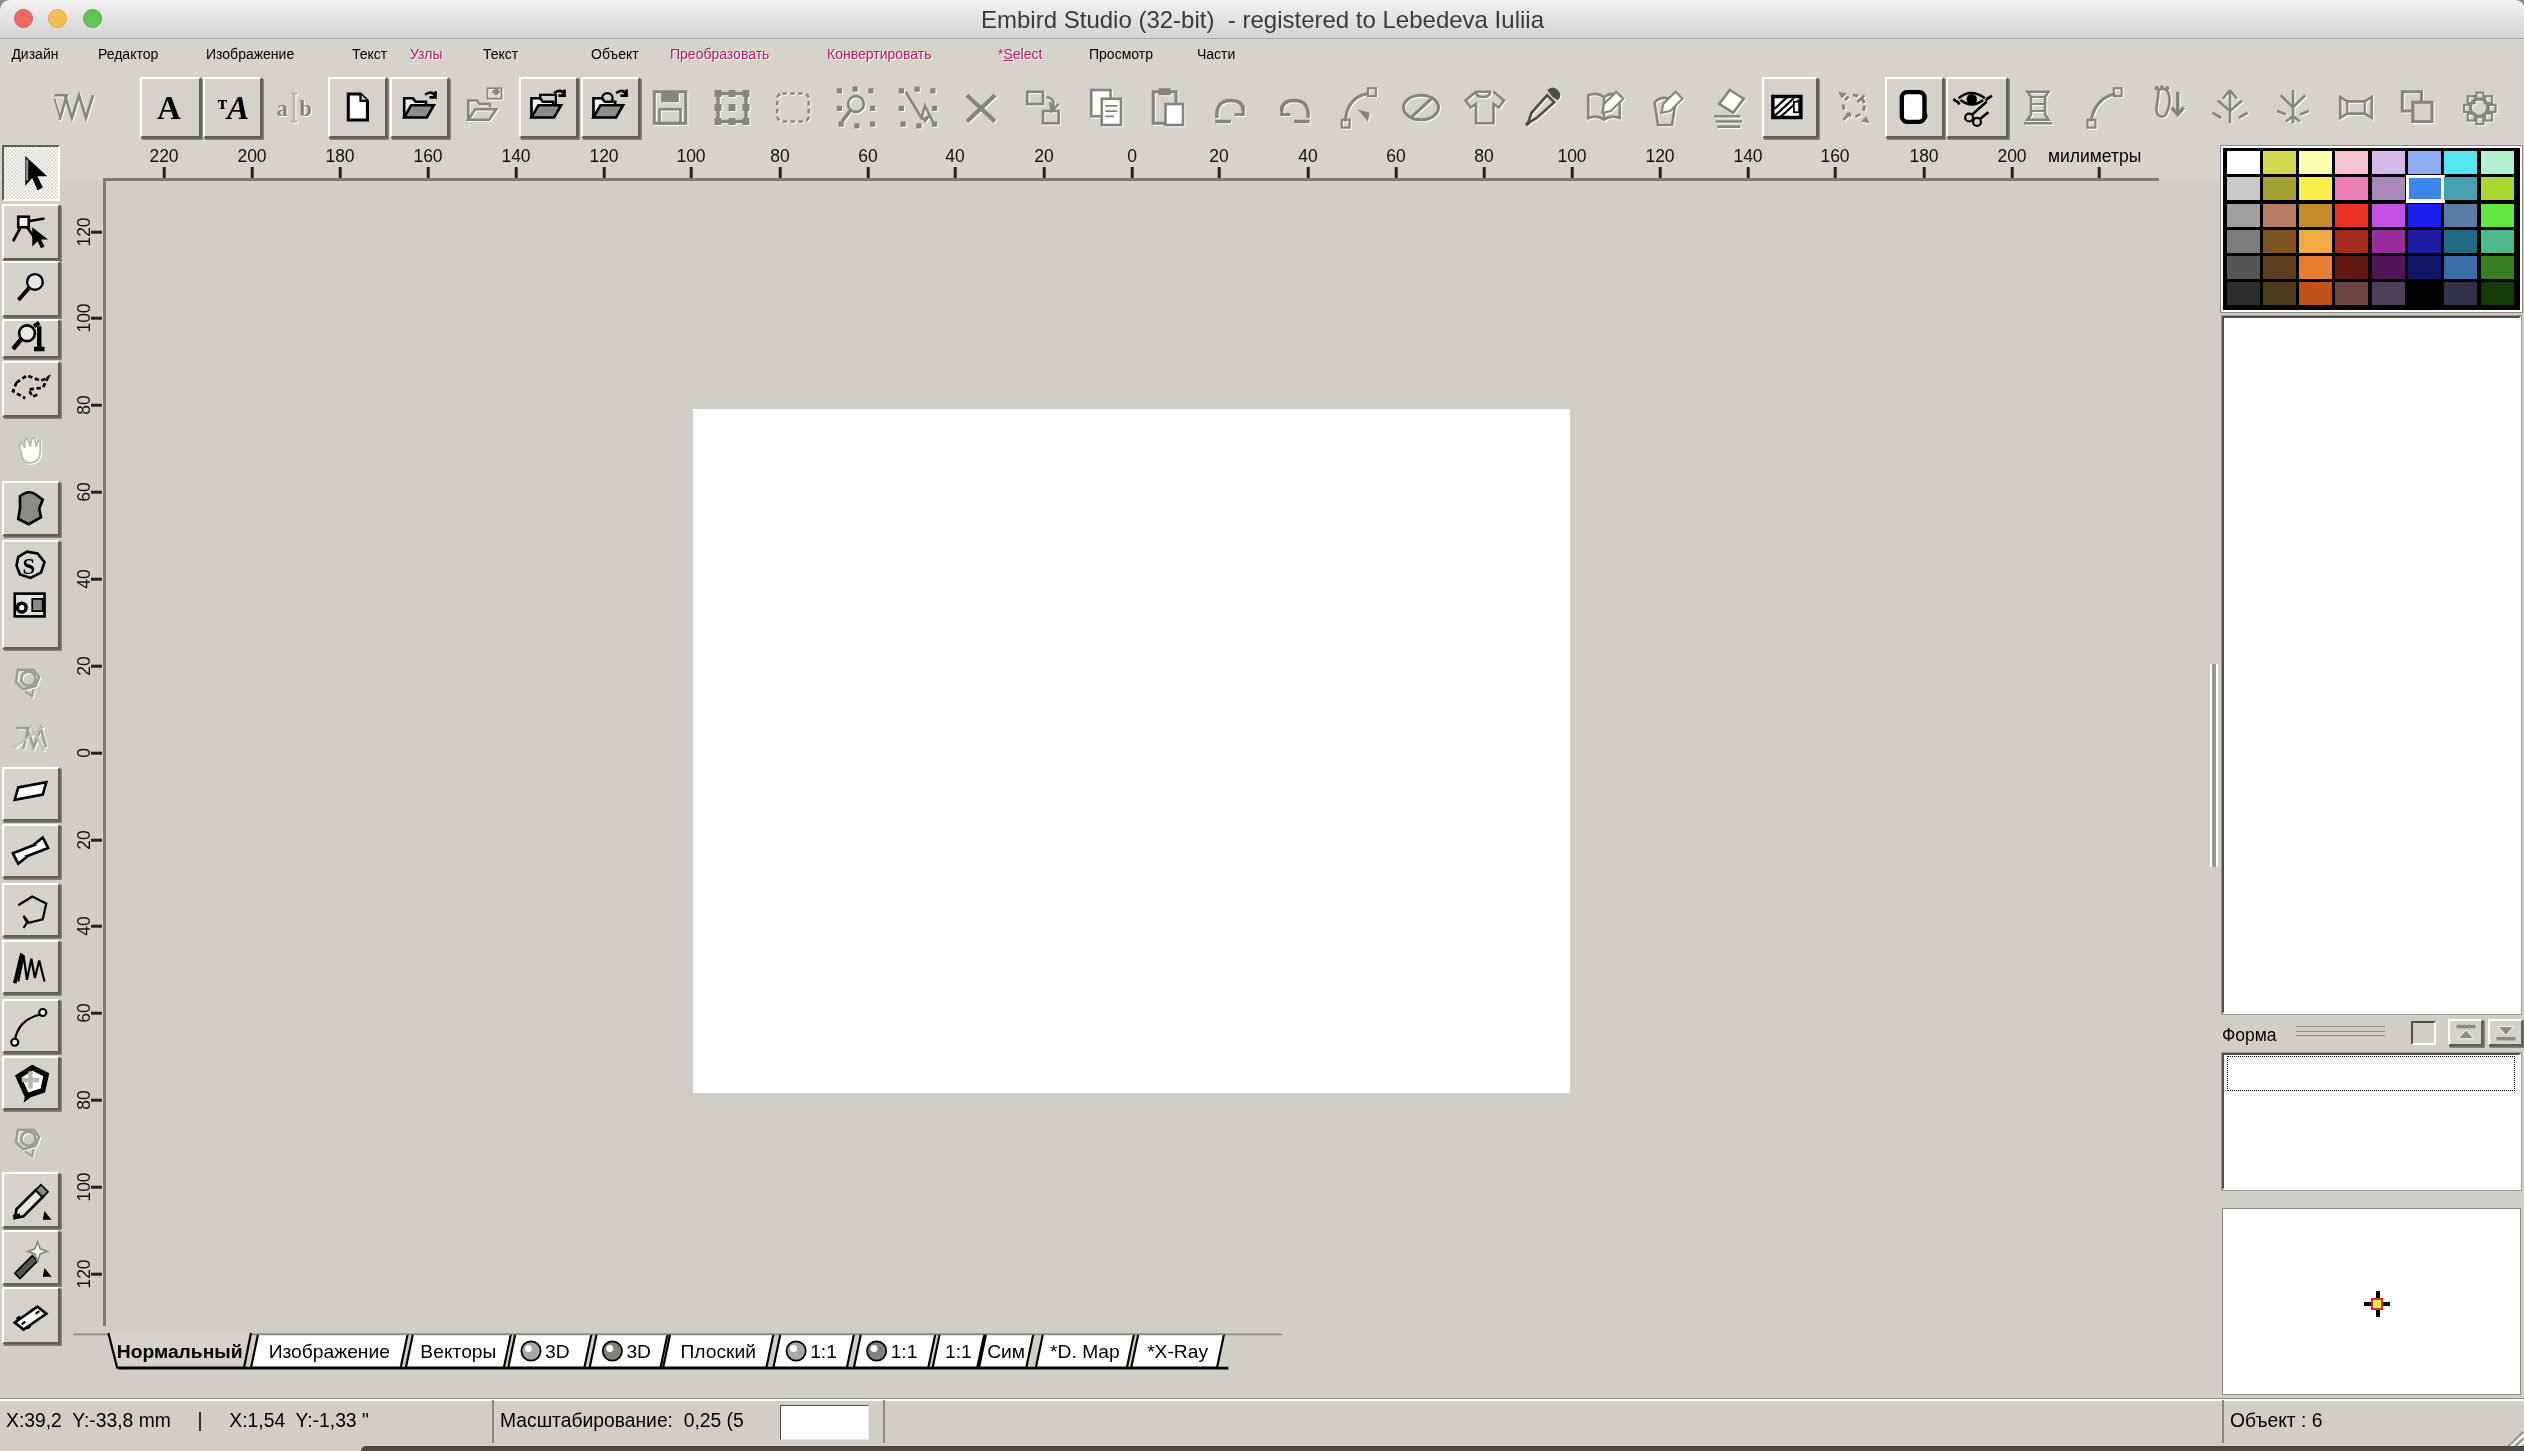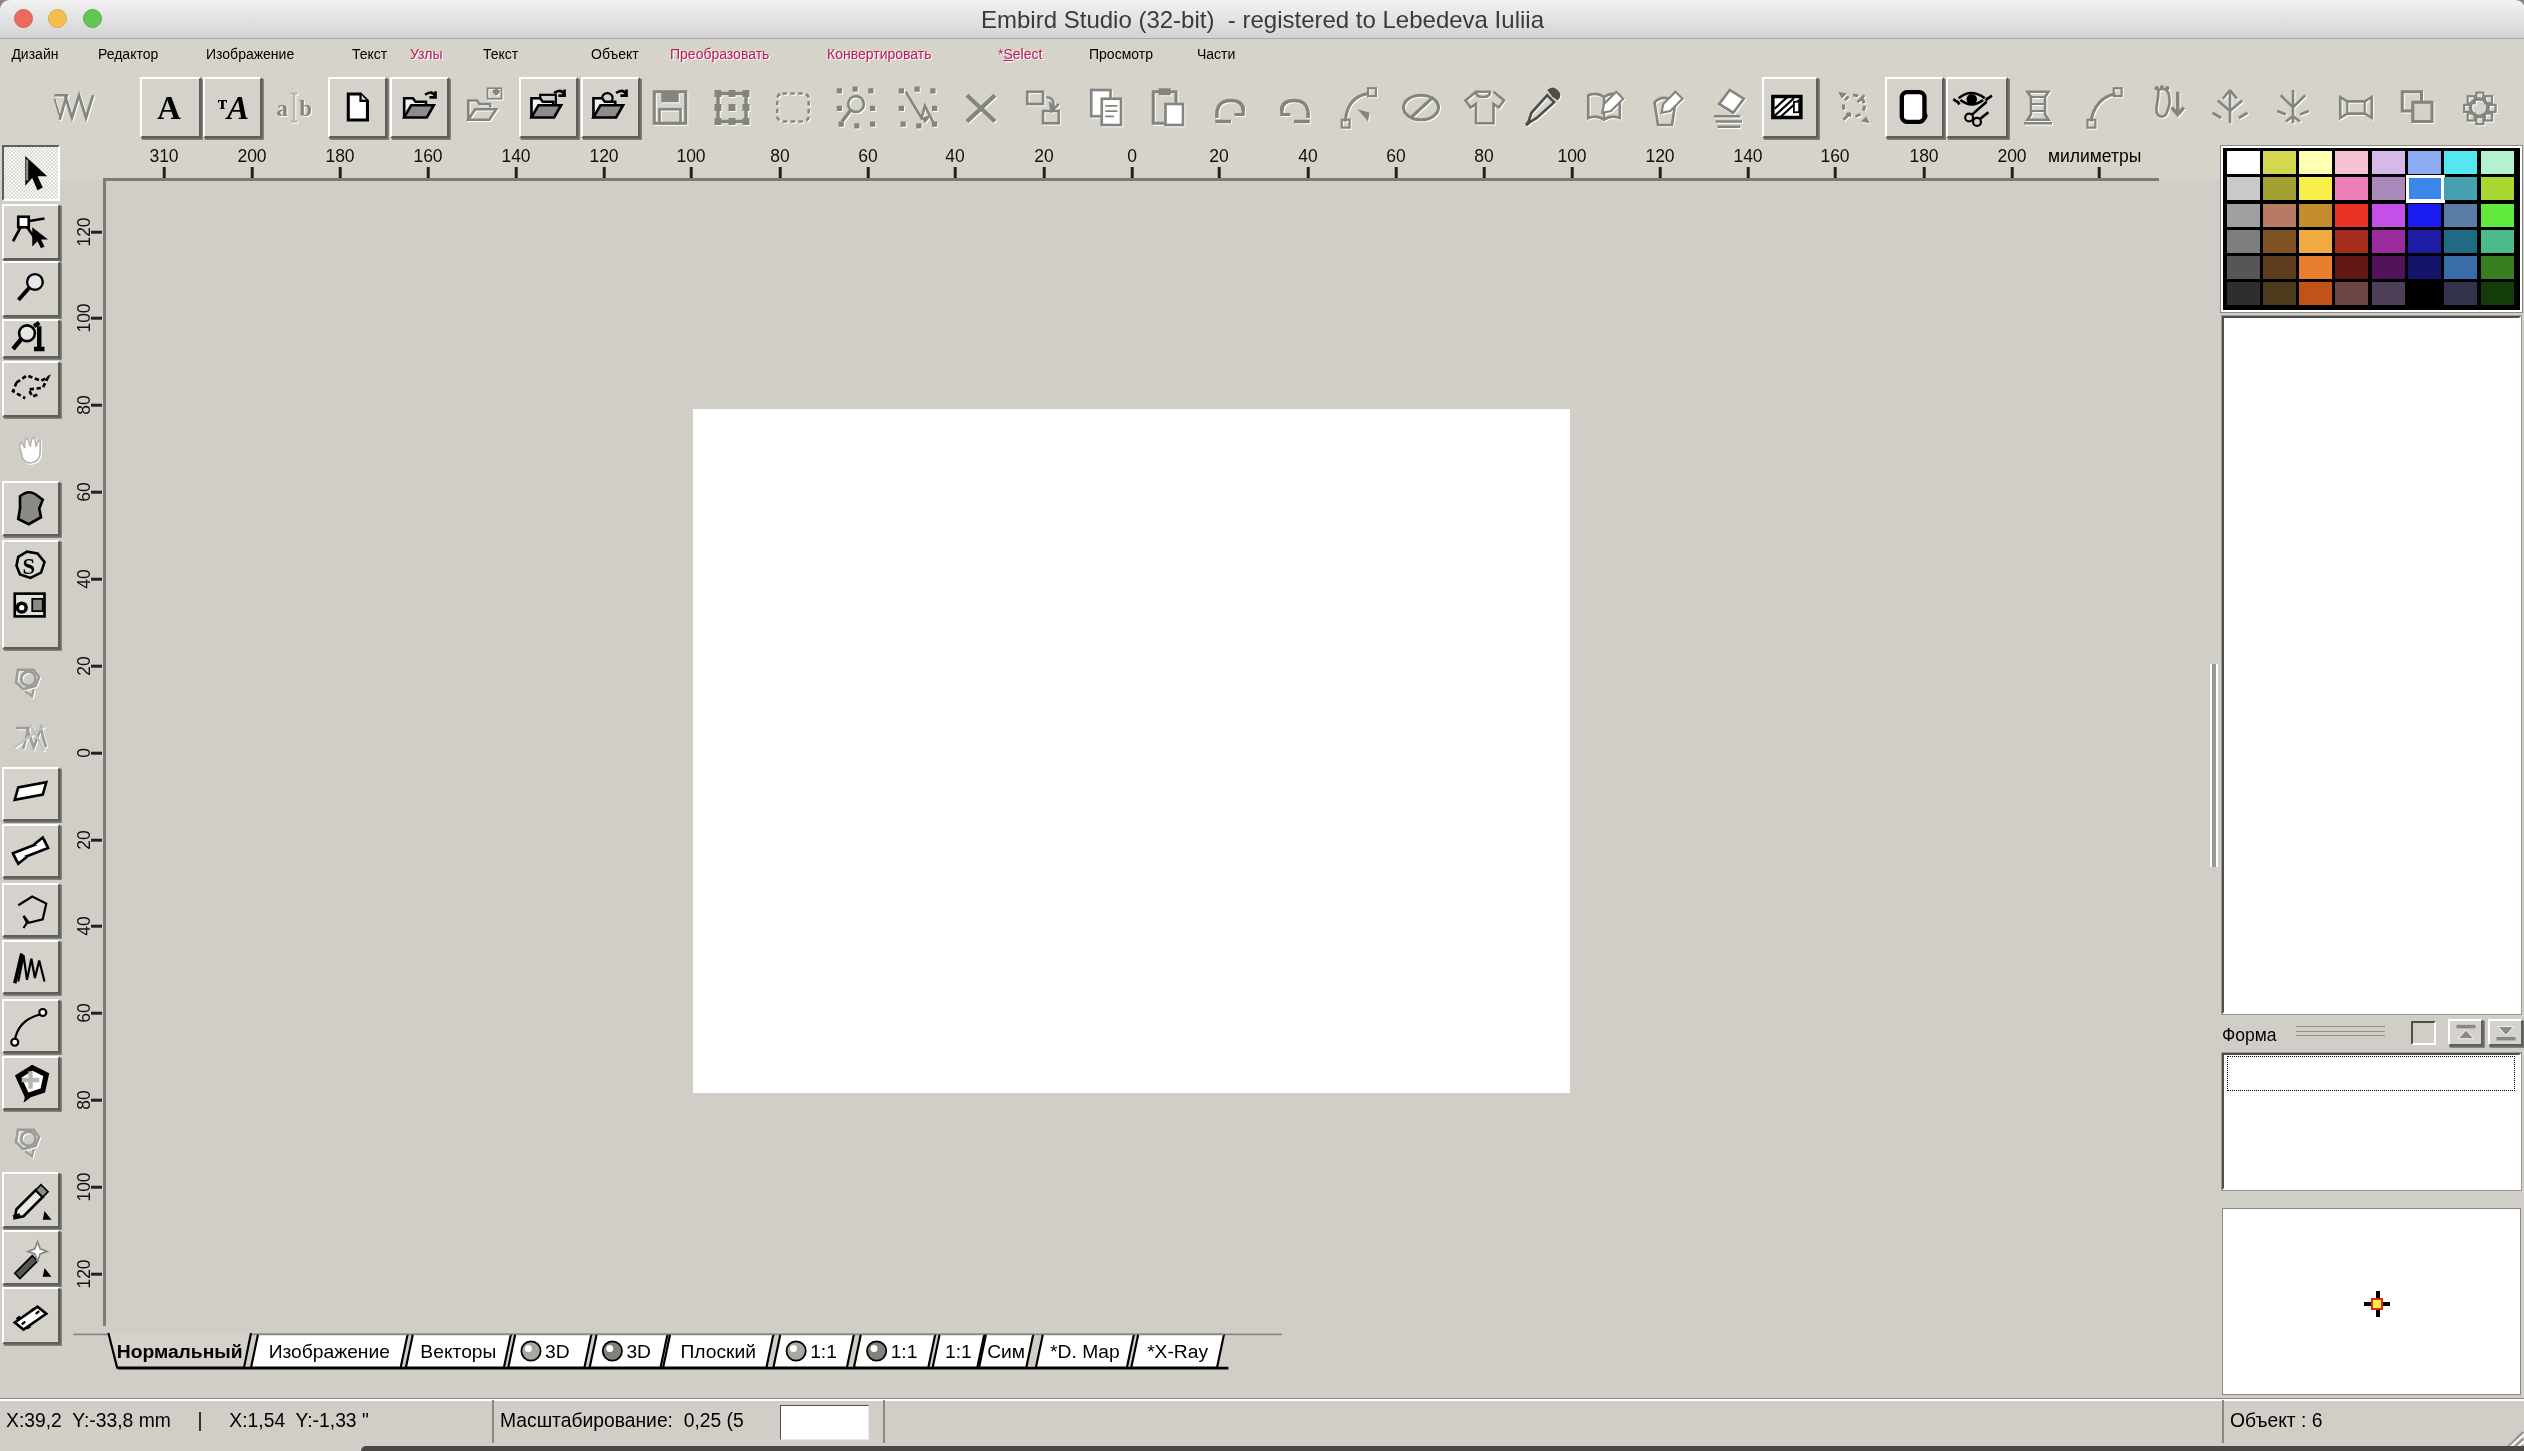--- a/index.html
+++ b/index.html
@@ -300,21 +300,21 @@
       <rect x="37.0" y="25.0" width="8" height="8" fill="none" stroke="#85857f" stroke-width="2.5"></rect>
       <rect x="32.9034357683408" y="34.895552535475126" width="8" height="8" fill="none" stroke="#85857f" stroke-width="2.5"></rect>
       <rect x="23.011148573950265" y="38.99999556104569" width="8" height="8" fill="none" stroke="#85857f" stroke-width="2.5"></rect>
       <rect x="13.112336972519927" y="34.91131272107805" width="8" height="8" fill="none" stroke="#85857f" stroke-width="2.5"></rect>
       <rect x="9.000017755814447" y="25.022297140830815" width="8" height="8" fill="none" stroke="#85857f" stroke-width="2.5"></rect>
       <rect x="13.080816611308181" y="15.120232750641327" width="8" height="8" fill="none" stroke="#85857f" stroke-width="2.5"></rect>
       <rect x="22.96655430642806" y="11.00003995057195" width="8" height="8" fill="none" stroke="#85857f" stroke-width="2.5"></rect>
       <rect x="32.87186520611792" y="15.072952233808964" width="8" height="8" fill="none" stroke="#85857f" stroke-width="2.5"></rect>
     </svg>
   </div>
-<div class="rlab" style="left:164px">310</div>
+<div class="rlab" style="left:164px">220</div>
 <div class="rtick" style="left:164px"></div>
 <div class="rlab" style="left:252px">200</div>
 <div class="rtick" style="left:252px"></div>
 <div class="rlab" style="left:340px">180</div>
 <div class="rtick" style="left:340px"></div>
 <div class="rlab" style="left:428px">160</div>
 <div class="rtick" style="left:428px"></div>
 <div class="rlab" style="left:516px">140</div>
 <div class="rtick" style="left:516px"></div>
 <div class="rlab" style="left:604px">120</div>

